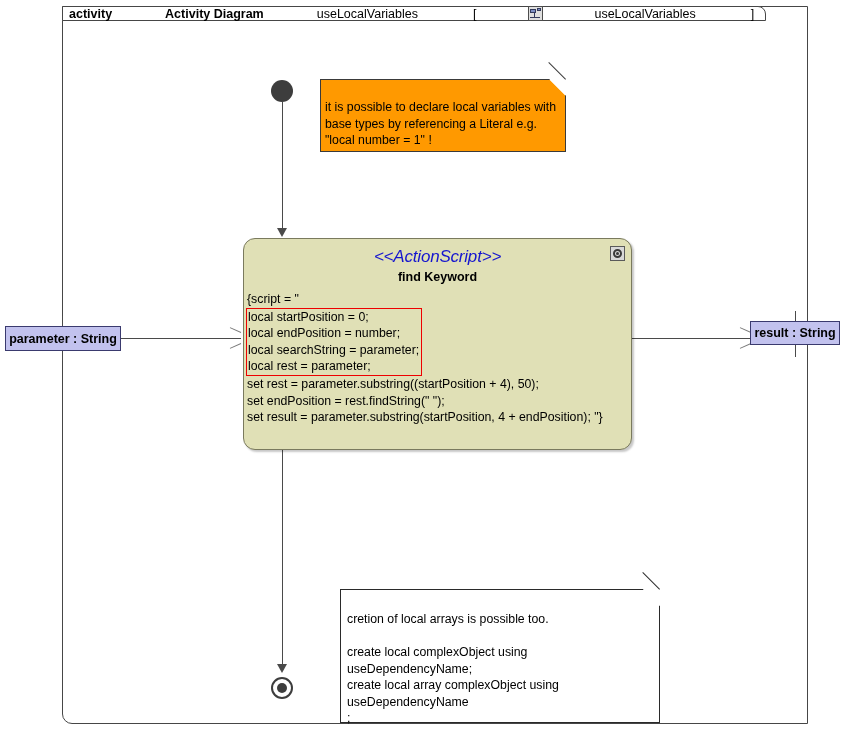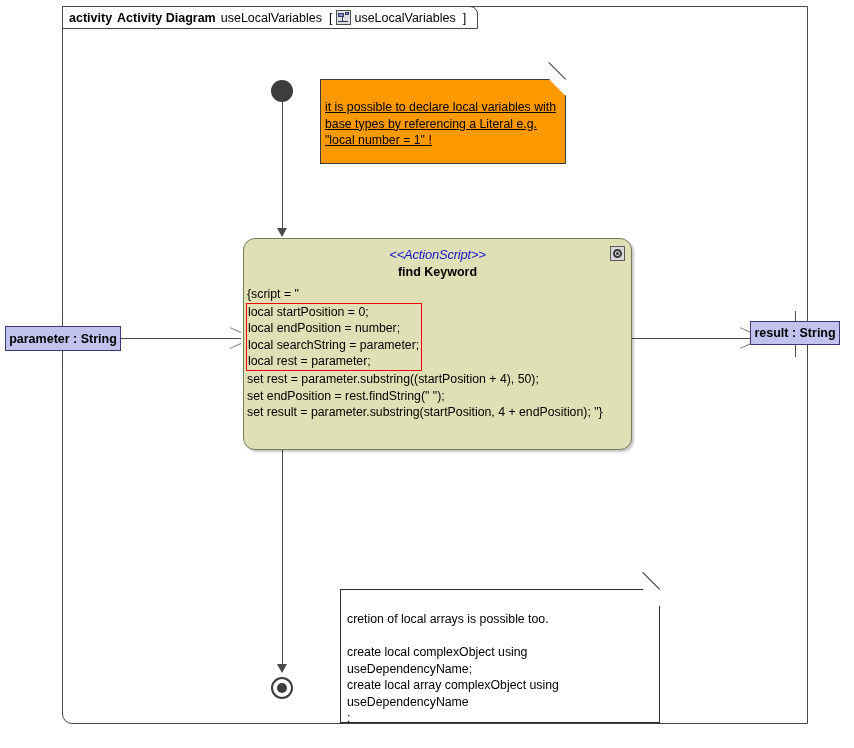--- a/index.html
+++ b/index.html
@@ -28,32 +28,33 @@
     height: 718px;
     border: 1px solid #464646;
     border-radius: 0 0 0 10px;
     box-sizing: border-box;
     background: transparent;
   }
   .frame-tab {
     position: absolute;
     left: 62px;
     top: 6px;
-    height: 23px;
+    height: 15px;
     border: 1px solid #464646;
     border-bottom: 1px solid #464646;
     box-sizing: border-box;
     background: #ffffff;
     display: flex;
     align-items: center;
     padding: 0 8px 0 6px;
     font-size: 12.5px;
     color: #000;
     white-space: nowrap;
     border-radius: 0 8px 0 0;
+    gap: 48px;
   }
   .frame-tab .kw {
     font-weight: bold;
     margin-right: 5px;
   }
   .frame-tab .nm { margin-right: 4px; }
   .frame-tab .brk { margin: 0 3px; }
   .tab-icon {
     display: inline-block;
     width: 15px;
@@ -180,21 +181,21 @@
     height: 212px;
     background: #e0e0b6;
     border: 1px solid #7a7a5e;
     border-radius: 12px;
     box-sizing: border-box;
     box-shadow: 2px 2px 2px rgba(0,0,0,0.22);
   }
   .action-stereo {
     text-align: center;
     color: #1515cf;
-    font-size: 13px;
+    font-size: 17px;
     font-style: italic;
     margin-top: 8px;
     letter-spacing: -0.2px;
   }
   .action-title {
     text-align: center;
     color: #000;
     font-size: 12.5px;
     font-weight: bold;
     margin-top: 3px;
@@ -290,22 +291,21 @@
   .note .txt {
     position: relative;
     z-index: 3;
     white-space: pre;
   }
 
   .note-orange {
     left: 320px;
     top: 79px;
     width: 246px;
-    height: 85px;
-    text-decoration: underline;
+    height: 73px;
   }
   .note-orange .body {
     background: #ff9900;
     border: 1px solid #3a3a3a;
     clip-path: polygon(0 0, calc(100% - 17px) 0, 100% 17px, 100% 100%, 0 100%);
   }
   .note-orange .fold {
     position: absolute;
     right: 0; top: 0;
     width: 17px; height: 17px;

